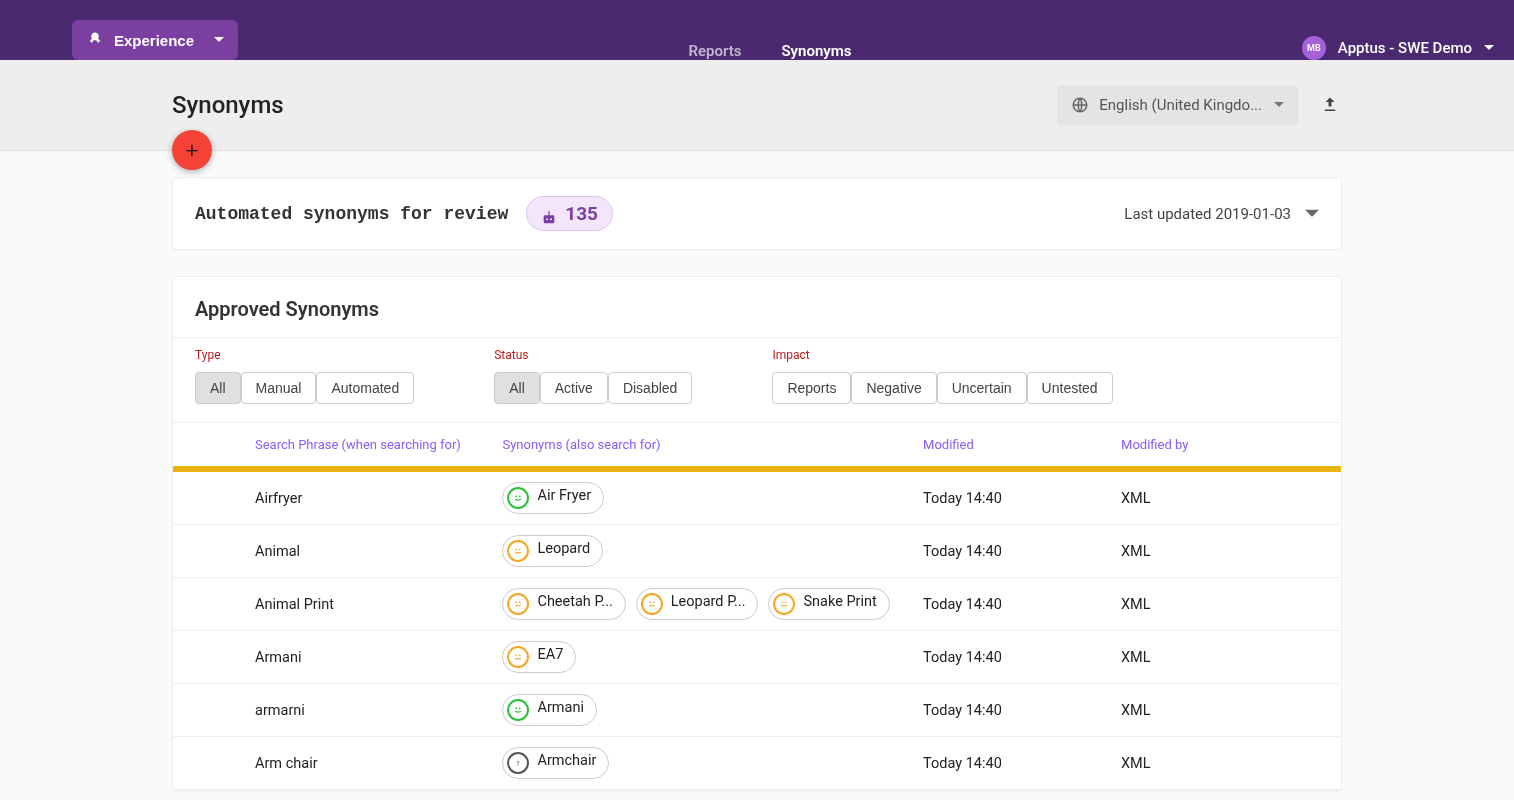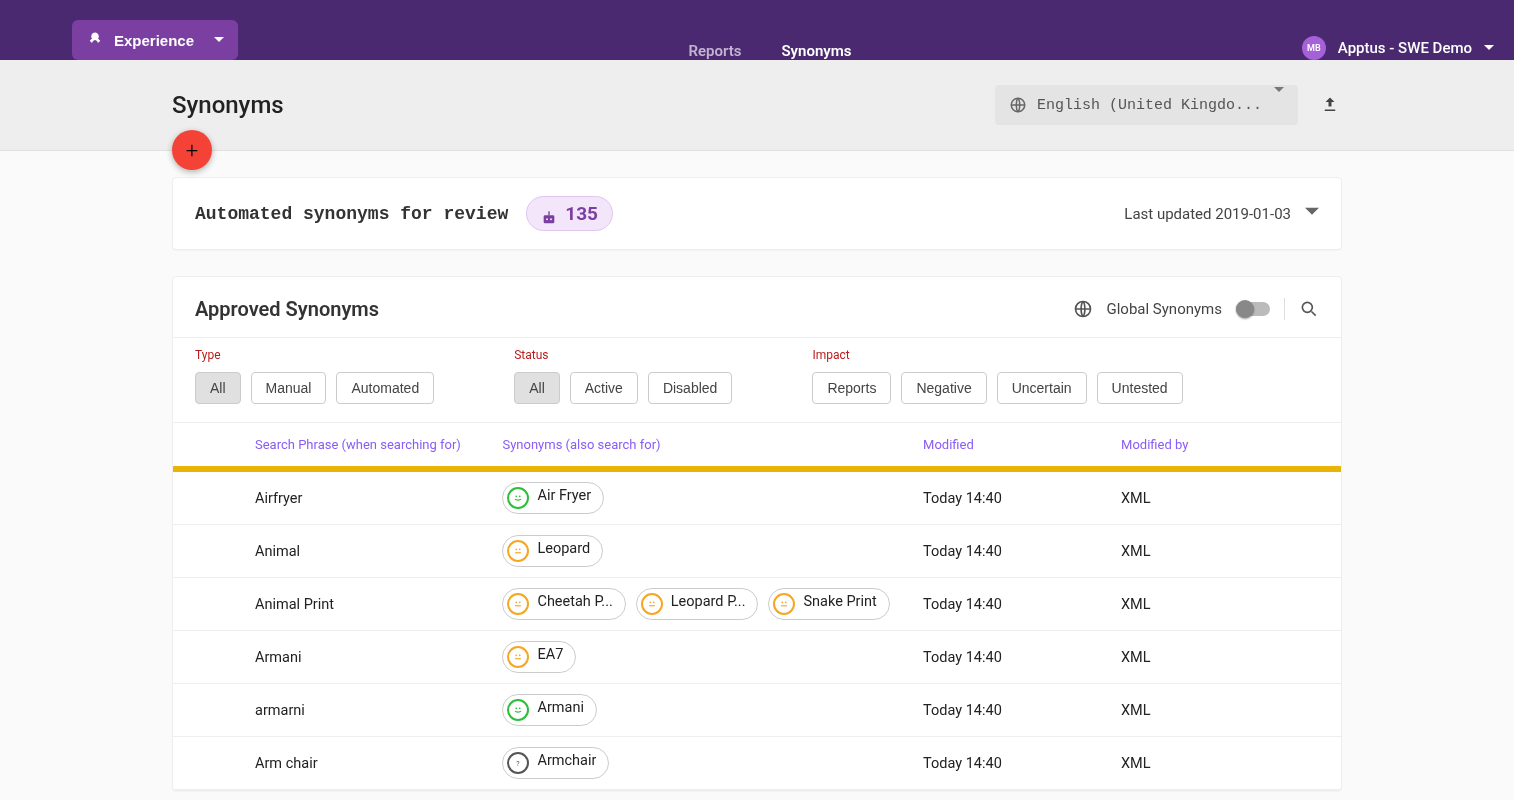--- a/index.html
+++ b/index.html
@@ -13,52 +13,52 @@
 .top-link { color: #c2b3d1; font-weight: 600; font-size: 15px; cursor: pointer; }
 .top-link.active { color: #ffffff; }
 .top-right { display: flex; align-items: center; gap: 12px; color: #fff; font-size: 15px; font-weight: 500;}
 .avatar-badge { width: 24px; height: 24px; border-radius: 50%; background: #a561d8; color: #fff; font-size: 9px; font-weight: 600; display: flex; align-items: center; justify-content: center; }
 
 
 .page-strip { background: #eeeeee; border-bottom: 1px solid #e0e0e0; }
 .strip-inner { max-width: 1170px; margin: 0 auto; height: 90px; display: flex; align-items: center; justify-content: space-between; position: relative;}
 .page-title { font-size: 24px; font-weight: 500; color: #222; }
 .strip-right { display: flex; align-items: center; gap: 20px; }
-.lang-btn { background: #e4e4e4; border-radius: 4px; height: 40px; padding: 0 14px; display: flex; gap: 12px; color: #555; font-size: 15px; cursor: pointer; min-width: 220px; justify-content: space-between; font-family: Liberation Mono, monospace;}
+.lang-btn { background: #e4e4e4; border-radius: 4px; height: 40px; padding: 0 14px; display: flex; align-items: center; gap: 12px; color: #555; font-size: 15px; cursor: pointer; min-width: 220px; justify-content: space-between;}
 .lang-btn .left { display: flex; align-items: center; gap: 10px;}
 .upload-btn { width: 24px; height: 24px; display: flex; align-items: center; justify-content: center; color: #555; cursor: pointer; }
 
 .fab { position: absolute; left: 0; bottom: -20px; width: 40px; height: 40px; border-radius: 50%; background: #f44336; color: #000; font-size: 22px; font-weight: 300; display: flex; align-items: center; justify-content: center; cursor: pointer; box-shadow: 0 2px 6px rgba(0,0,0,0.3); }
 
 
 .main-col { max-width: 1170px; margin: 0 auto; padding-top: 26px; }
 
 .card { background: #fff; border: 1px solid #eee; border-radius: 4px; box-shadow: 0 1px 1px rgba(0,0,0,0.03); margin-bottom: 26px; }
 
 
 .review-card { display: flex; align-items: center; justify-content: space-between; padding: 18px 22px; }
 .review-left { display: flex; align-items: center; gap: 18px; }
 .review-title { font-size: 18px; font-weight: 600; color: #333; font-family: Liberation Mono, monospace; }
 .pill { background: #f3e6fa; border: 1px solid #e0c5ef; color: #7b3fa2; font-weight: 700; font-size: 19px; padding: 5px 14px; border-radius: 18px; display: flex; align-items: flex-end; gap: 8px; }
-.review-right { display: flex; gap: 14px; color: #444; font-size: 15px; }
+.review-right { display: flex; align-items: center; gap: 14px; color: #444; font-size: 15px; }
 
 
 .appr-head { display: flex; align-items: center; justify-content: space-between; padding: 20px 22px 16px; }
 .appr-title { font-size: 20px; font-weight: 600; color: #333; }
 .appr-right { display: flex; align-items: center; gap: 14px; color: #444; font-size: 15px; }
 .toggle { position: relative; width: 34px; height: 14px; border-radius: 10px; background: #bbb; }
 .toggle::after { content:""; position:absolute; width:18px;height:18px;border-radius:50%;background:#888;left:0;top:-2px; box-shadow:0 1px 2px rgba(0,0,0,0.4);}
 .vrule { width:1px; height:22px; background:#ddd; }
 .srch-ico { cursor:pointer; color:#666; }
 
 
 .filters { display: flex; gap: 80px; padding: 10px 22px 18px; border-top: 1px solid #eee; border-bottom: 1px solid #eee; }
 .fgroup { }
 .flabel { font-size: 12px; color: #b91c1c; margin-bottom: 10px; }
-.btnrow { display: flex; gap: 10px; }
+.btnrow { display: flex; }
 .fbtn { background: #fff; border: 1px solid #ccc; color: #444; font-size: 14px; padding: 7px 14px; border-radius: 4px; cursor: pointer; }
 .fbtn.sel { background: #e0e0e0; }
 
 
 .thead { display: grid; grid-template-columns: 60px 1fr 1.7fr 0.8fr 0.8fr; padding: 14px 22px; color: #8b5cf6; font-size: 13px; border-bottom: 6px solid #eab308;}
 
 .trow { display: grid; grid-template-columns: 60px 1fr 1.7fr 0.8fr 0.8fr; padding: 10px 22px; border-bottom: 1px solid #eee; align-items: center; font-size: 14.5px; color: #222;}
 .chips { display: flex; gap: 10px; flex-wrap: wrap; }
 .chip { border: 1px solid #ccc; border-radius: 18px; padding: 4px 12px 4px 4px; display: inline-flex; align-items: flex-start; gap: 8px; background:#fff; max-width: 150px;}
 .chip span.label { overflow:hidden; text-overflow: ellipsis; white-space: nowrap; max-width: 100px;}
@@ -156,37 +156,20 @@
         <svg width="14" height="14" viewBox="0 0 10 10" fill="#666">
             <path d="M0 2l5 5 5-5z"></path>
           </svg>
       </span>
     </div>
   </div>
 
   <div class="card">
     <div class="appr-head">
       <span class="appr-title">Approved Synonyms</span>
-      <div class="appr-right">
-        <span>
-          <svg width="20" height="20" viewBox="0 0 24 24" fill="none" stroke="#555" stroke-width="2">
-              <circle cx="12" cy="12" r="9"></circle>
-              <path d="M3 12h18M12 3c3 3 3 15 0 18M12 3c-3 3-3 15 0 18"></path>
-            </svg>
-        </span>
-        <span>Global Synonyms</span>
-        <div class="toggle"></div>
-        <div class="vrule"></div>
-        <span class="srch-ico">
-          <svg width="20" height="20" viewBox="0 0 24 24" fill="none" stroke="#555" stroke-width="2">
-              <circle cx="10" cy="10" r="6"></circle>
-              <path d="M20 20l-5-5"></path>
-            </svg>
-        </span>
-      </div>
     </div>
 
     <div class="filters">
       <div class="fgroup">
         <div class="flabel">Type</div>
         <div class="btnrow">
           <button class="fbtn sel">All</button>
           <button class="fbtn">Manual</button>
           <button class="fbtn">Automated</button>
         </div>

